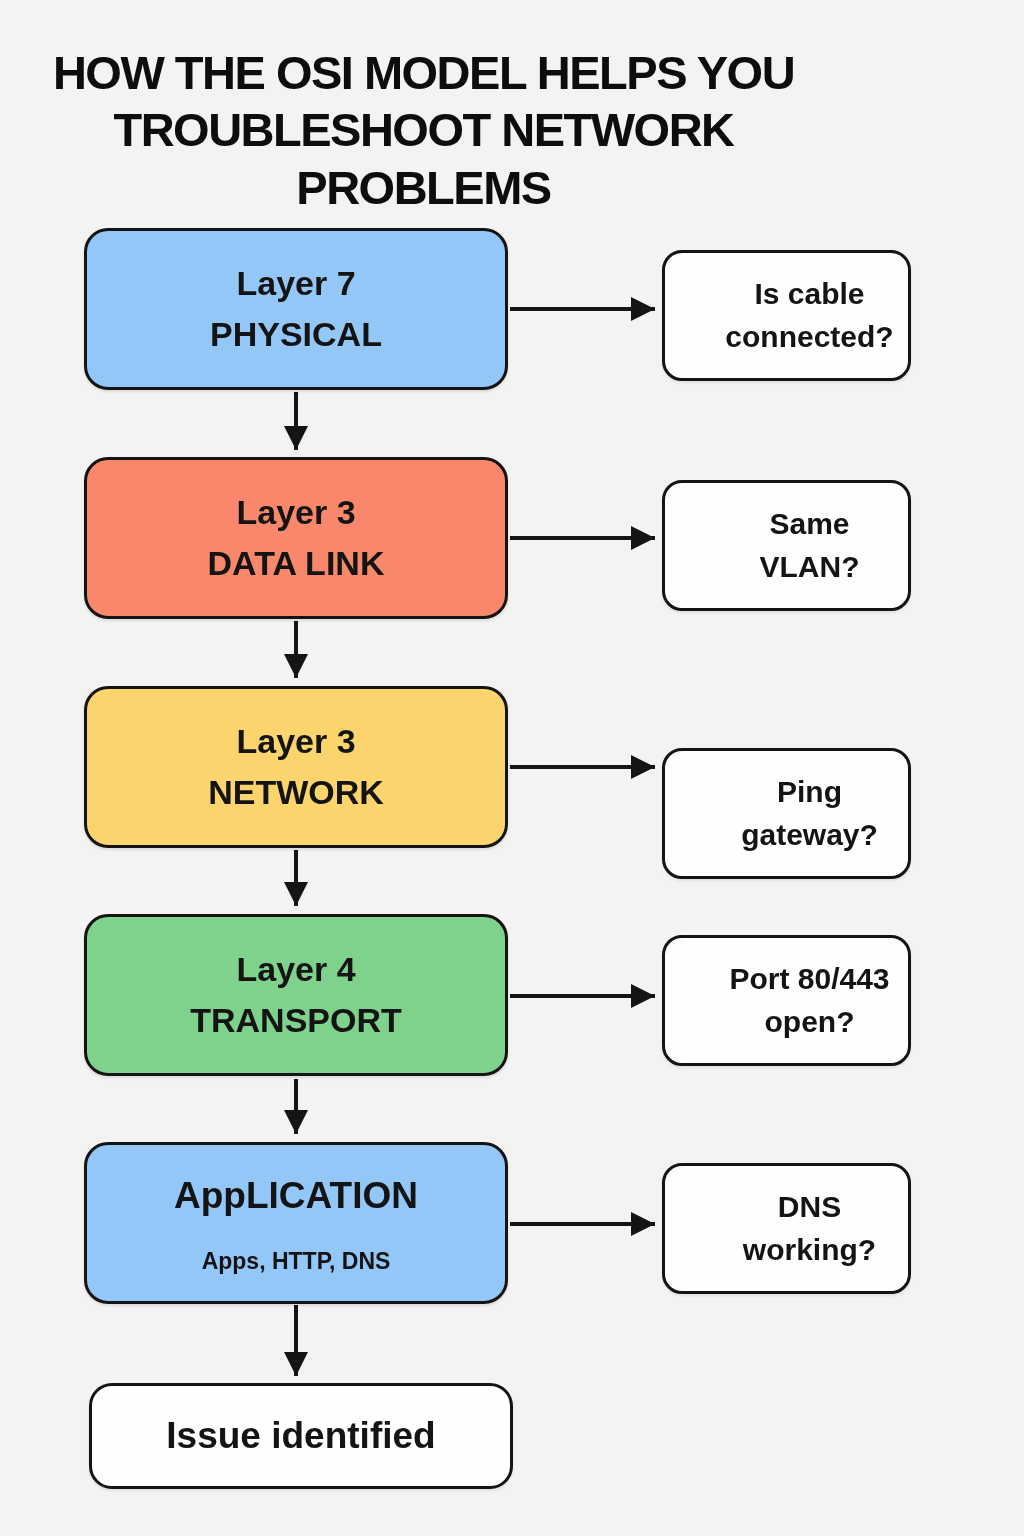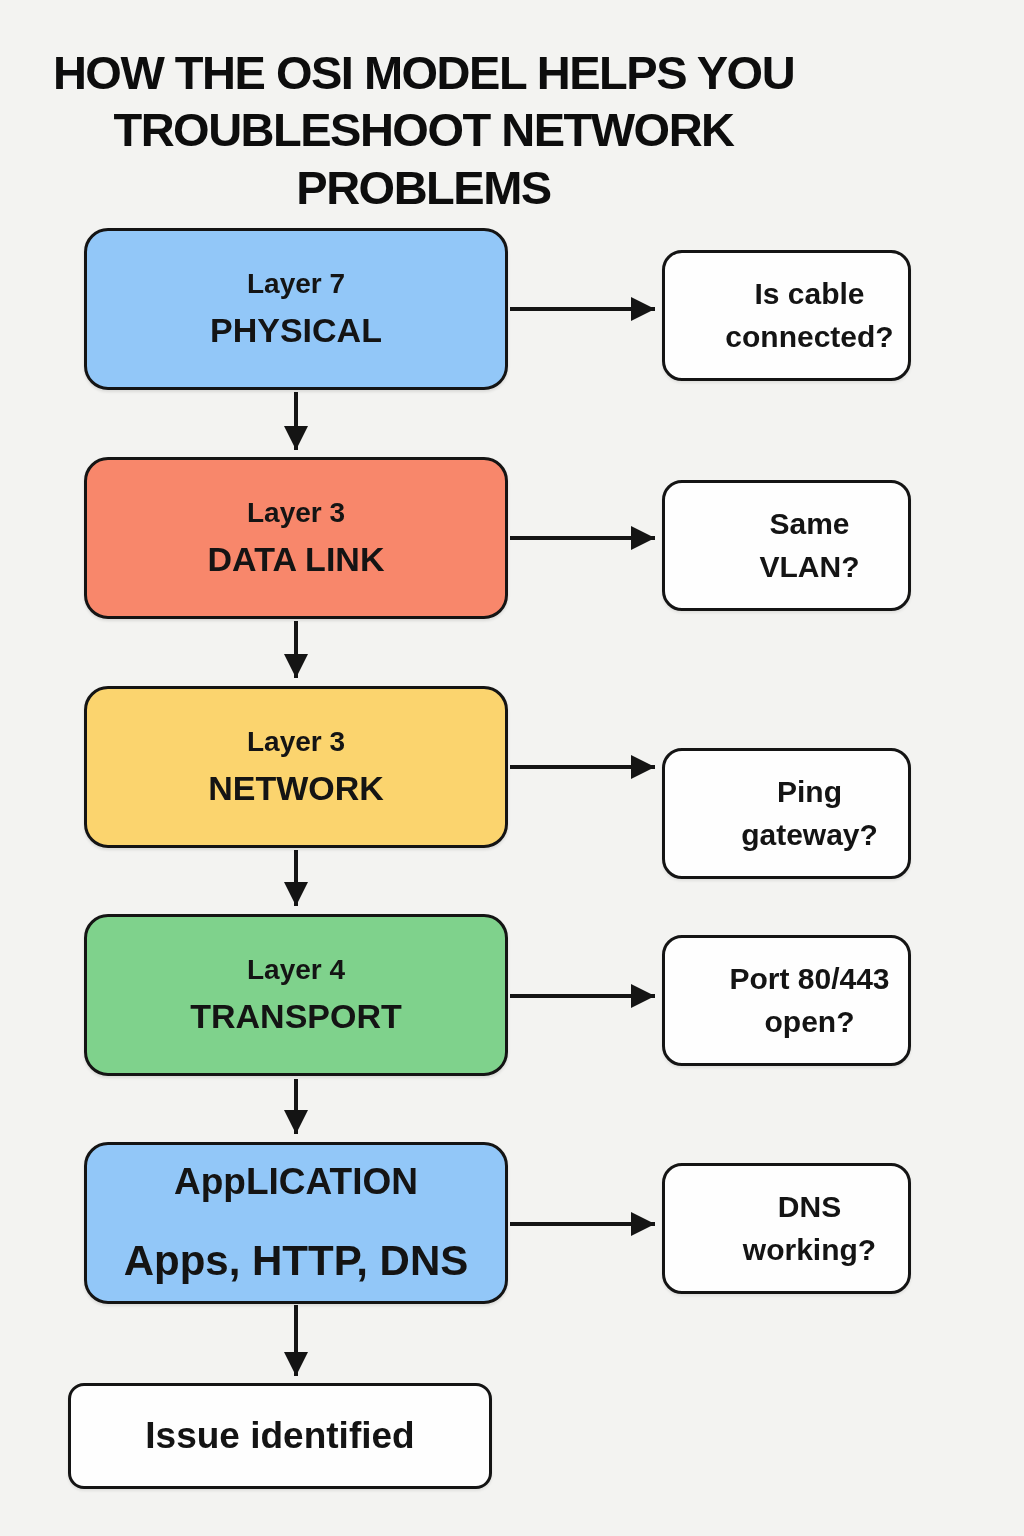--- a/index.html
+++ b/index.html
@@ -28,48 +28,48 @@
     position: absolute;
     left: 84px; width: 424px; height: 162px;
     border: 3.5px solid #141414;
     border-radius: 24px;
     box-sizing: border-box;
     display: flex; flex-direction: column;
     align-items: center; justify-content: center;
     text-align: center;
     box-shadow: 0 2px 3px rgba(0,0,0,0.10);
   }
-  .lbox .l1 { font-weight: bold; font-size: 28px; line-height: 1.5; }
+  .lbox .l1 { font-weight: bold; font-size: 34px; line-height: 1.5; }
   .lbox .l2 { font-weight: bold; font-size: 34px; line-height: 1.5; }
   .lbox .l1.app { font-size: 37px; }
-  .lbox .l2.sub-sm { font-size: 42px; margin-top: 20px; }
+  .lbox .l2.sub-sm { font-size: 23px; margin-top: 20px; }
 
   .qbox {
     position: absolute;
     left: 662px; width: 249px; height: 131px;
     background: #fefefe;
     border: 3.5px solid #141414;
     border-radius: 20px;
     box-sizing: border-box;
     display: flex; align-items: center; justify-content: center;
     text-align: center;
     box-shadow: 0 2px 3px rgba(0,0,0,0.08);
     padding-left: 46px;
   }
   .qbox .qtext {
     font-weight: bold; font-size: 30px; line-height: 1.42;
     white-space: pre-line;
   }
 
   .fbox {
     position: absolute;
-    left: 68px; top: 1383px; width: 424px; height: 106px;
+    left: 89px; top: 1383px; width: 424px; height: 106px;
     background: #fefefe;
     border: 3.5px solid #141414;
-    border-radius: 16px;
+    border-radius: 23px;
     box-sizing: border-box;
     display: flex; align-items: center; justify-content: center;
     text-align: center;
     box-shadow: 0 2px 3px rgba(0,0,0,0.08);
   }
   .fbox .ftext { font-weight: bold; font-size: 37px; }
 
   svg.arrows { position: absolute; left: 0; top: 0; pointer-events: none; }
 </style>
 </head>

